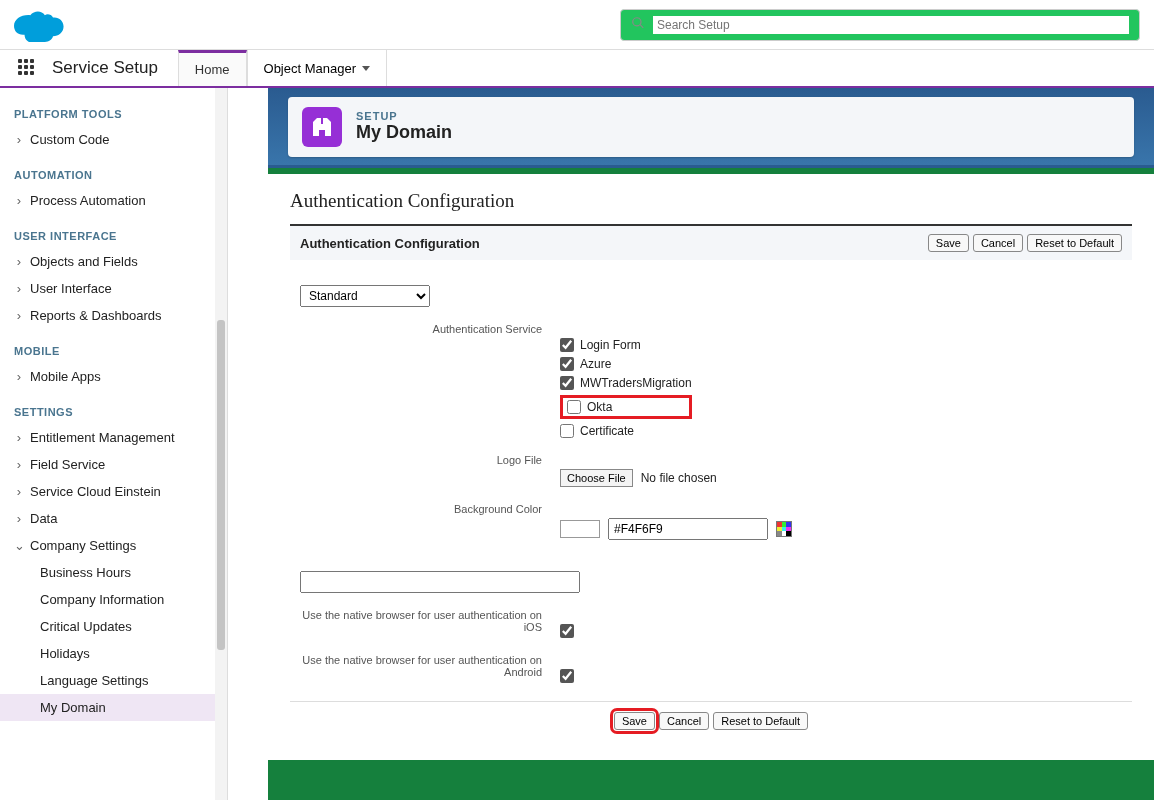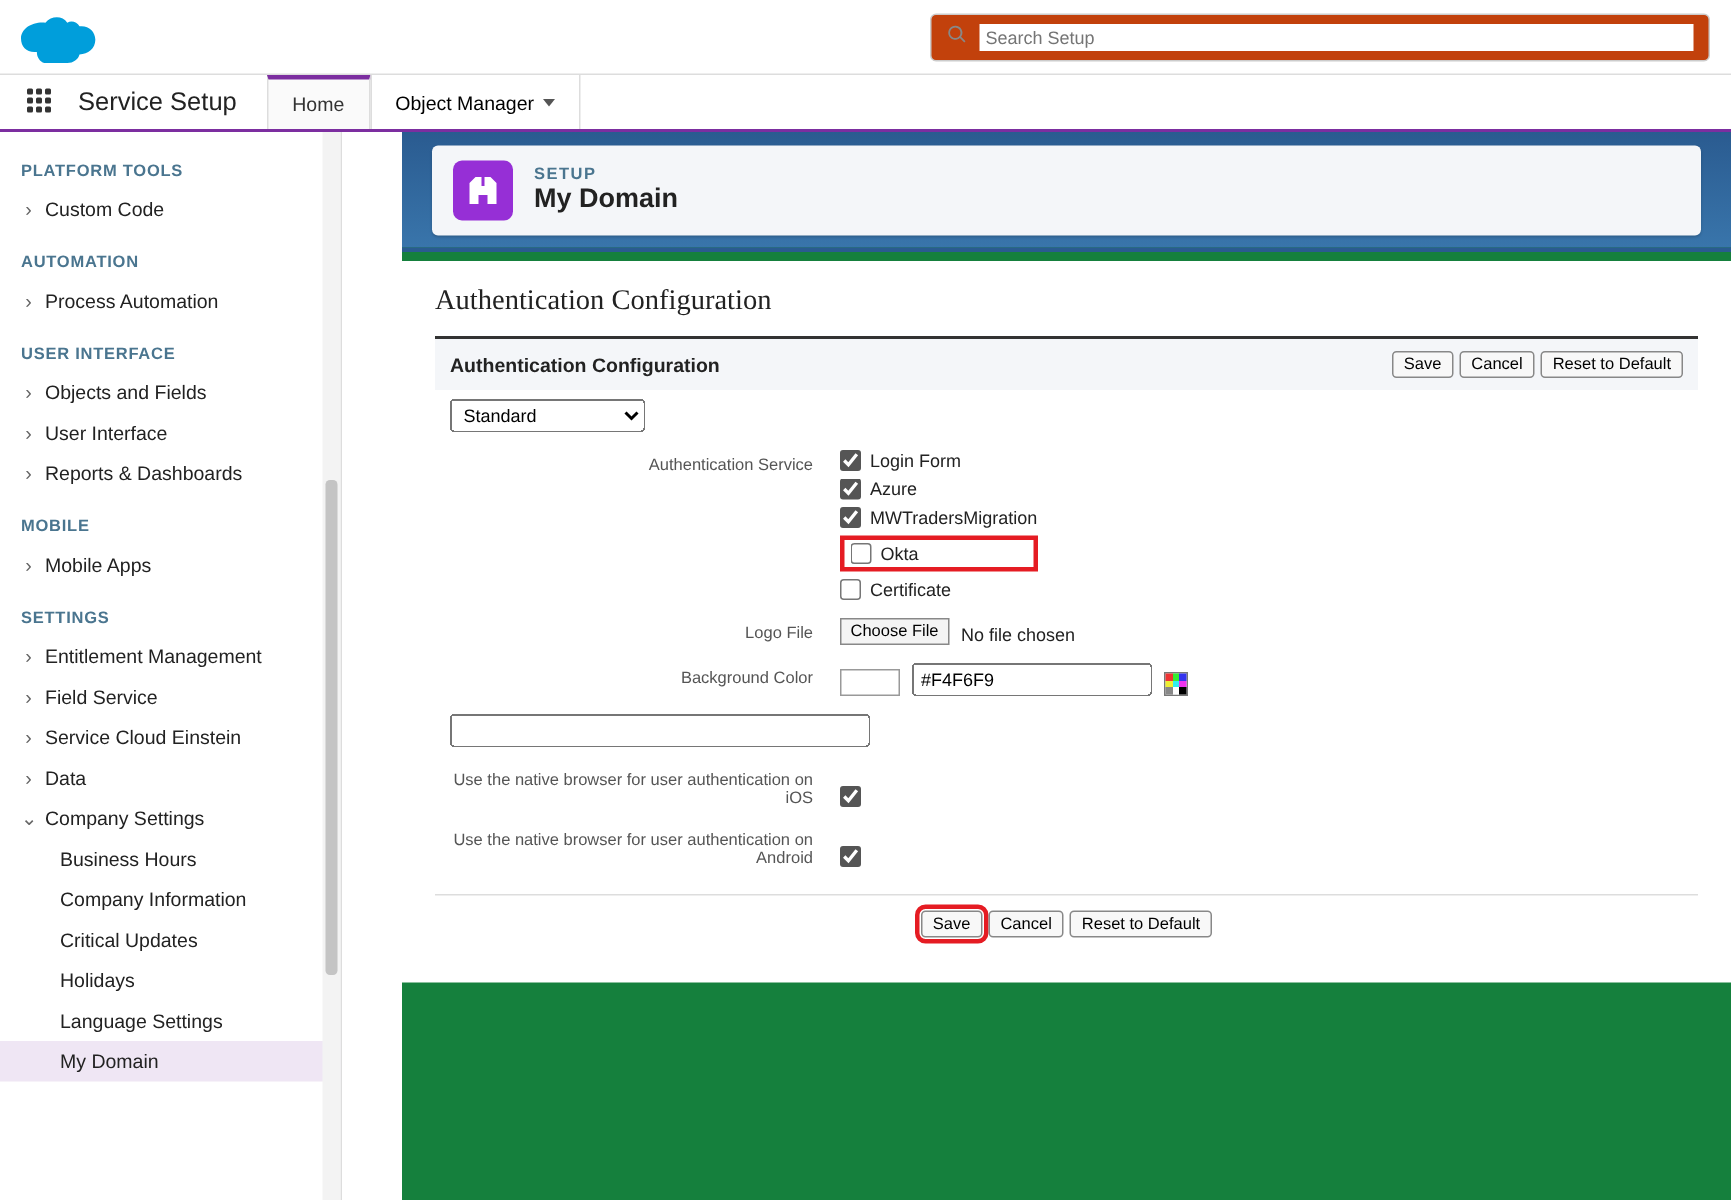--- a/index.html
+++ b/index.html
@@ -2,21 +2,21 @@
 <html><head>
 <meta charset="utf-8">
 <style>
   * { box-sizing: border-box; margin: 0; padding: 0; }
   body { font-family: Arial, Helvetica, sans-serif; font-size: 13px; color: #222; width:1154px; height:800px; overflow:hidden; background:#fff; }
 
   
   .topbar { height:50px; border-bottom:1px solid #ddd; display:flex; align-items:center; padding:0 14px; }
   .cloud { width:52px; height:36px; margin-right:20px; }
   .cloud svg path { fill:#009edb; }
-  .search-wrap { margin-left:auto; width:520px; height:32px; border:1px solid #ccc; border-radius:4px; display:flex; align-items:center; padding:0 10px; background:#c2410c; }
+  .search-wrap { margin-left:auto; width:520px; height:32px; border:1px solid #ccc; border-radius:4px; display:flex; align-items:center; padding:0 10px; background:#22c55e; }
   .search-wrap svg { width:14px; height:14px; fill:#888; margin-right:8px; }
   .search-wrap input { border:none; outline:none; flex:1; font-size:13px; }
 
   
   .navbar { height:38px; display:flex; align-items:stretch; padding-left:10px; border-bottom:2px solid #7c2ea0; }
   .appsgrid { width:34px; display:flex; align-items:center; justify-content:center; }
   .appsgrid-dots { width:18px; height:18px; display:grid; grid-template-columns:repeat(3,4px); grid-template-rows:repeat(3,4px); gap:2px; }
   .appsgrid-dots span { background:#333; border-radius:1px; }
   .app-title { font-size:17px; font-weight:500; display:flex; align-items:center; padding:0 20px 0 8px; }
   .tab { display:flex; align-items:center; padding:0 16px; border-left:1px solid #ddd; border-right:1px solid #ddd; font-size:13px; color:#000000; gap:6px; cursor:pointer; }
@@ -48,21 +48,21 @@
   .page-body { background:#fff; margin:6px 0 0 0; padding:16px 22px 30px 22px; }
   .page-body h2 { font-size:19px; font-weight:400; margin-bottom:12px; font-family:"Times New Roman", serif; }
 
   .section { border-top:2px solid #333; }
   .section-head { background:#f4f6f9; display:flex; align-items:center; padding:8px 10px; gap:8px; font-weight:700; font-size:13px; }
   .section-head .actions { margin-left:auto; display:flex; gap:4px; }
   .sf-btn { font-size:11px; padding:2px 7px; background:#f8f8f8; border:1px solid #888; border-radius:3px; cursor:pointer; }
 
   .form-row { display:flex; padding:6px 10px; }
   .form-row .label { width:260px; text-align:right; padding-right:18px; font-size:11px; color:#555; padding-top:4px; }
-  .form-row .value { flex:1; display:flex; align-items:flex-end; gap:8px; flex-wrap:wrap; }
+  .form-row .value { flex:1; display:flex; align-items:center; gap:8px; flex-wrap:wrap;margin-top:19px; }
   .choices { display:flex; flex-direction:column; gap:5px; }
   .choice { display:flex; align-items:center; gap:6px; font-size:12px; }
   .redbox { border:3px solid #e51c23; padding:2px 4px; display:inline-flex; align-items:center; gap:6px; }
   select, input[type=text] { font-size:12px; padding:2px 4px; }
   .color-swatch { width:40px; height:18px; border:1px solid #999; background:#fff; display:inline-block; }
   .color-picker-icon { width:16px;height:16px;border:1px solid #777; display:inline-grid; grid-template-columns:repeat(3,1fr); grid-template-rows:repeat(3,1fr); }
   .color-picker-icon span:nth-child(1){background:#e33;} .color-picker-icon span:nth-child(2){background:#3e3;} .color-picker-icon span:nth-child(3){background:#33e;}
   .color-picker-icon span:nth-child(4){background:#ee3;} .color-picker-icon span:nth-child(5){background:#3ee;} .color-picker-icon span:nth-child(6){background:#e3e;}
   .color-picker-icon span:nth-child(7){background:#888;} .color-picker-icon span:nth-child(8){background:#fff;} .color-picker-icon span:nth-child(9){background:#000;}
 

